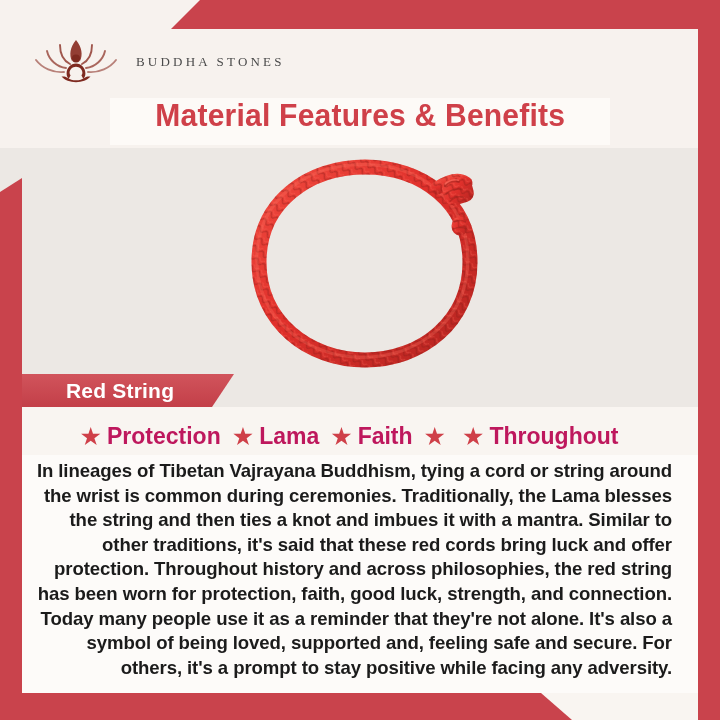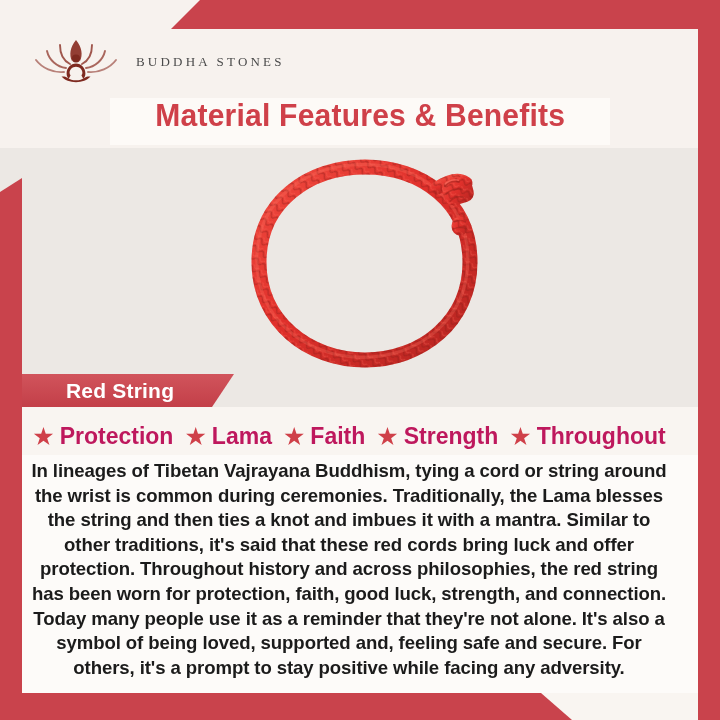--- a/index.html
+++ b/index.html
@@ -88,21 +88,21 @@
   }
 
   
   .body-panel{
     position:absolute;left:22px;top:455px;width:676px;height:238px;
     background:#fdfbf9;box-sizing:border-box;padding:4px 26px 0 4px;
   }
   .body-text{
     font-family:"Liberation Sans Narrow","Liberation Sans",sans-serif;
     font-weight:700;font-size:18.6px;line-height:24.6px;color:#1b1b1b;
-    letter-spacing:-0.1px;margin:0;text-align:center;
+    letter-spacing:-0.1px;margin:0;text-align:right;
   }
 </style>
 </head>
 <body>
 
 <div id="page">
 
   <div class="bg-top"></div>
   <div class="bg-mid"></div>
   <div class="bg-low"></div>
@@ -187,21 +187,20 @@
     <span class="benefit">
       <span class="star">★</span>
       <span class="blabel">Lama</span>
     </span>
     <span class="benefit">
       <span class="star">★</span>
       <span class="blabel">Faith</span>
     </span>
     <span class="benefit">
       <span class="star">★</span>
-      <span class="blabel">Strength</span>
     </span>
     <span class="benefit">
       <span class="star">★</span>
       <span class="blabel">Throughout</span>
     </span>
   </div>
 
   <div class="body-panel">
     <p class="body-text">In lineages of Tibetan Vajrayana Buddhism, tying a cord or string around the wrist is common during ceremonies. Traditionally, the Lama blesses the string and then ties a knot and imbues it with a mantra. Similar to other traditions, it's said that these red cords bring luck and offer protection. Throughout history and across philosophies, the red string has been worn for protection, faith, good luck, strength, and connection. Today many people use it as a reminder that they're not alone. It's also a symbol of being loved, supported and, feeling safe and secure. For others, it's a prompt to stay positive while facing any adversity.</p>
   </div>

